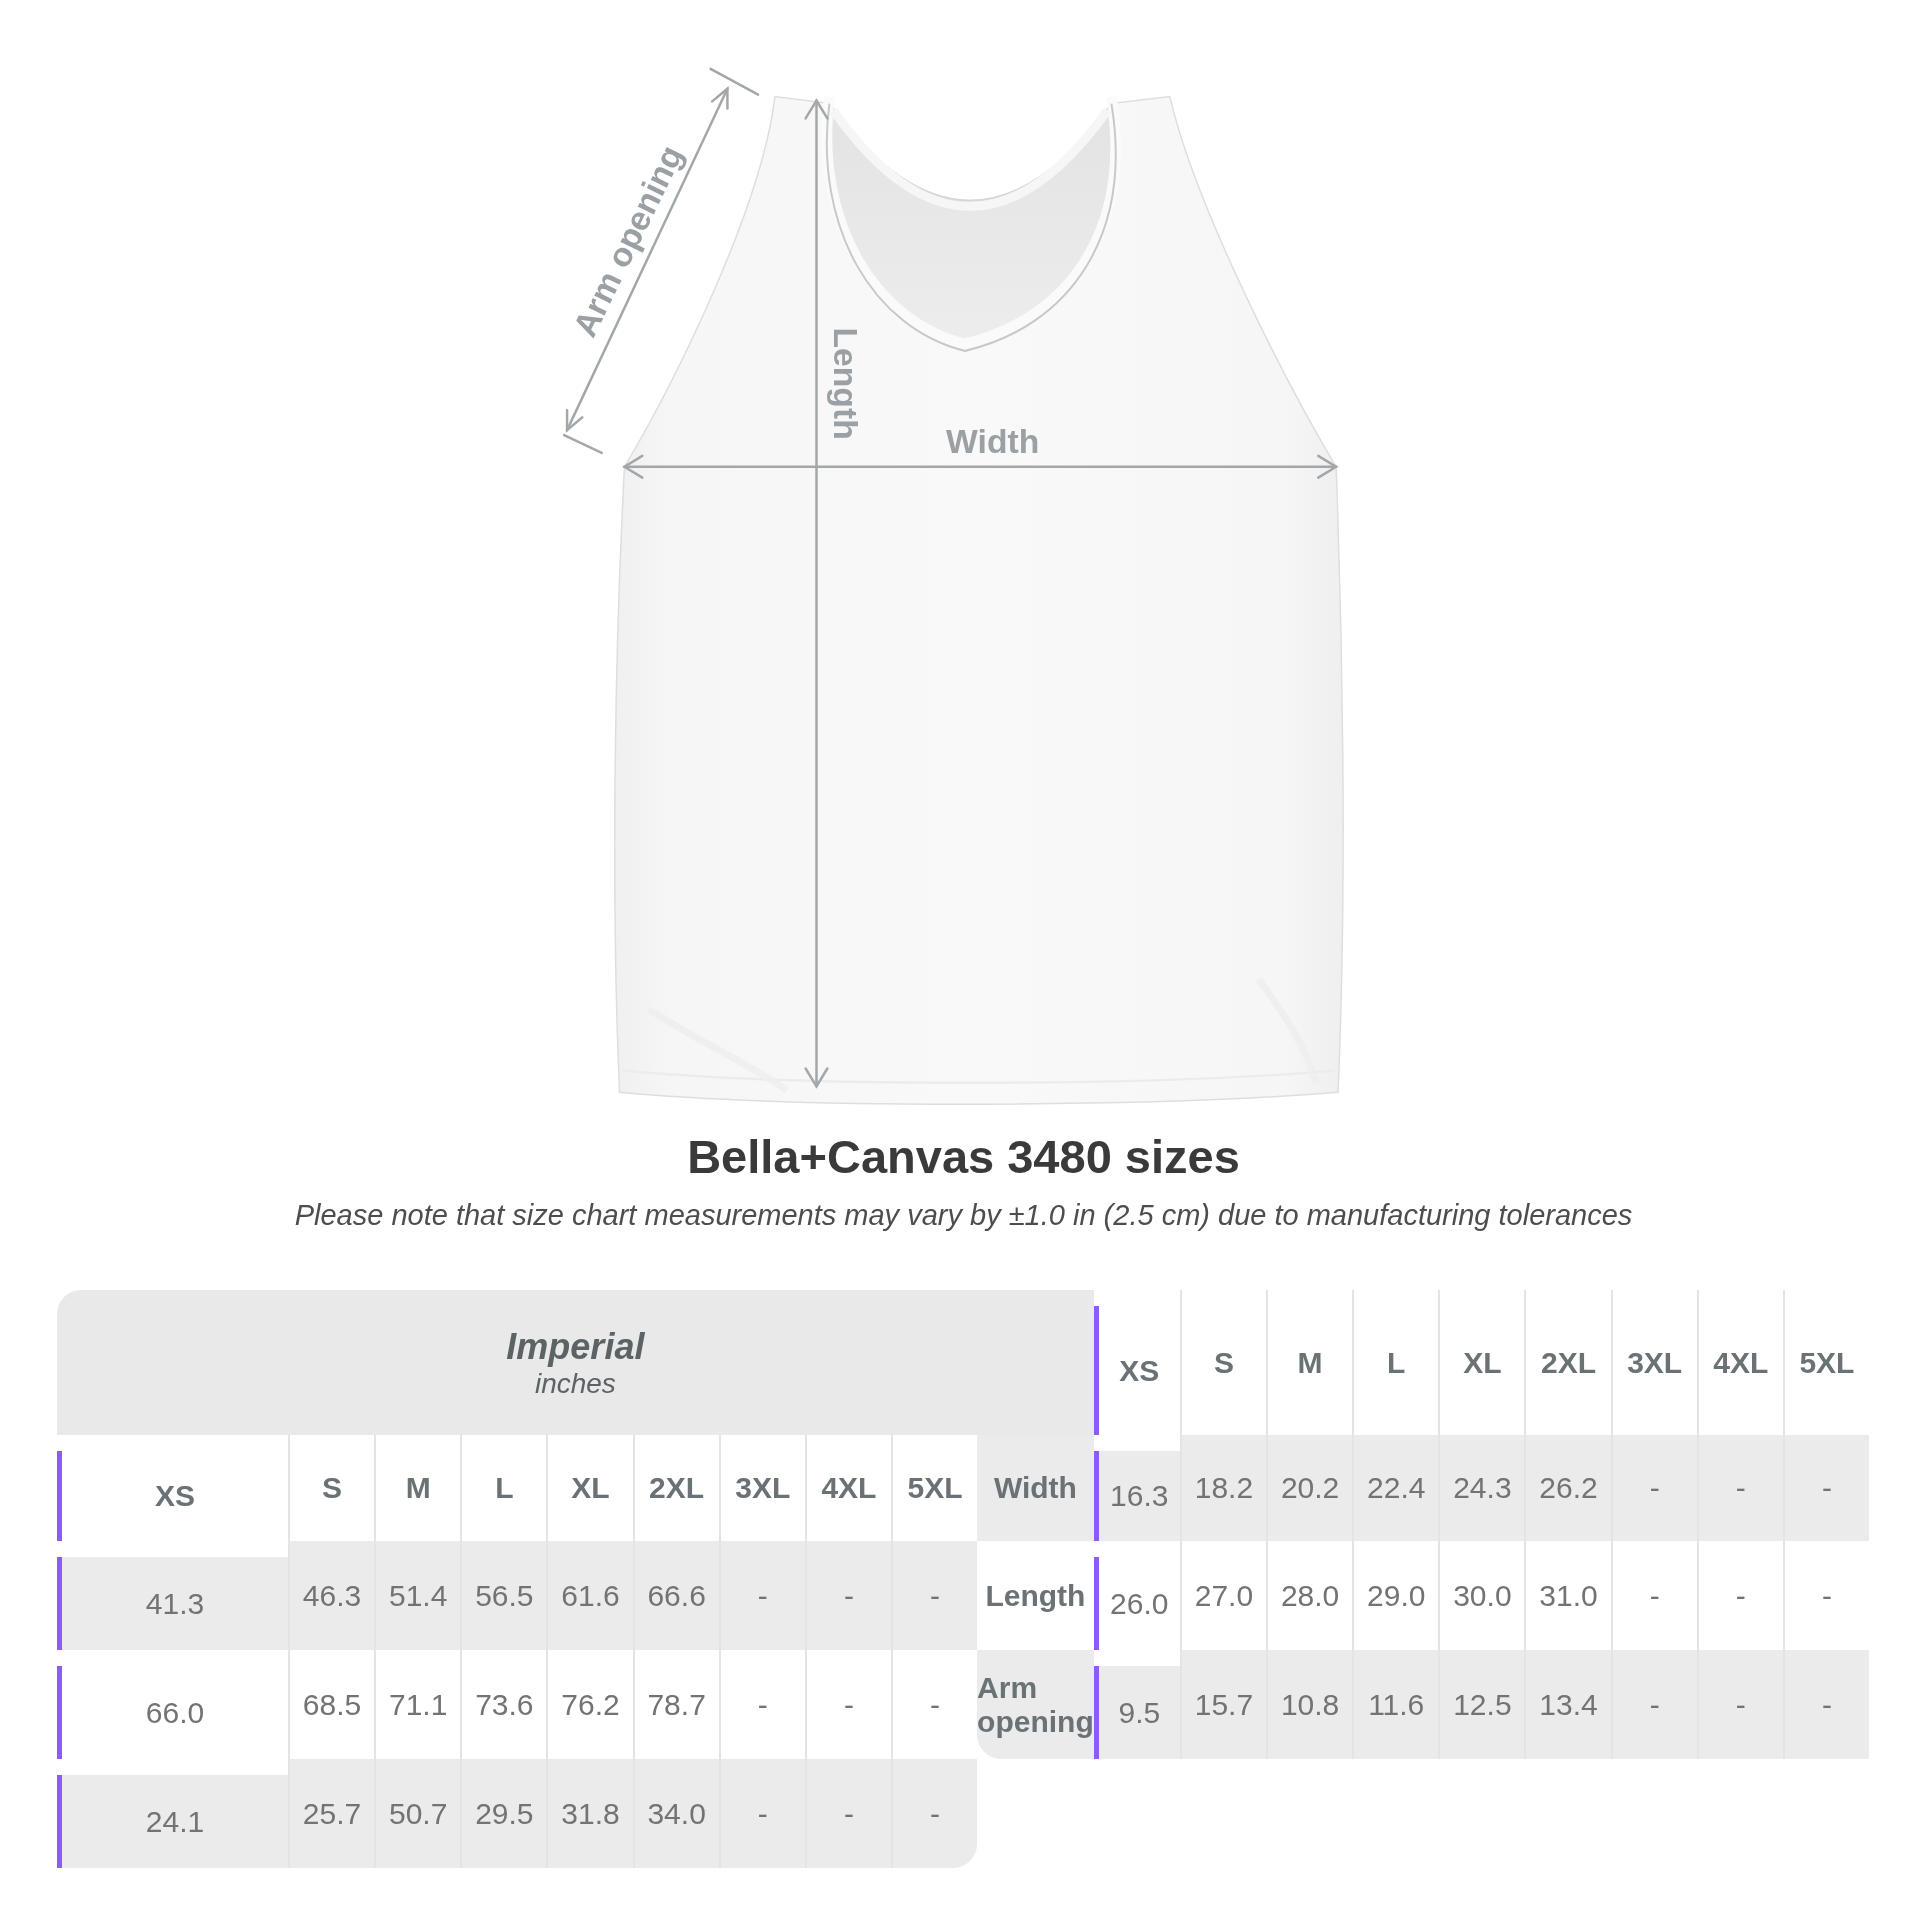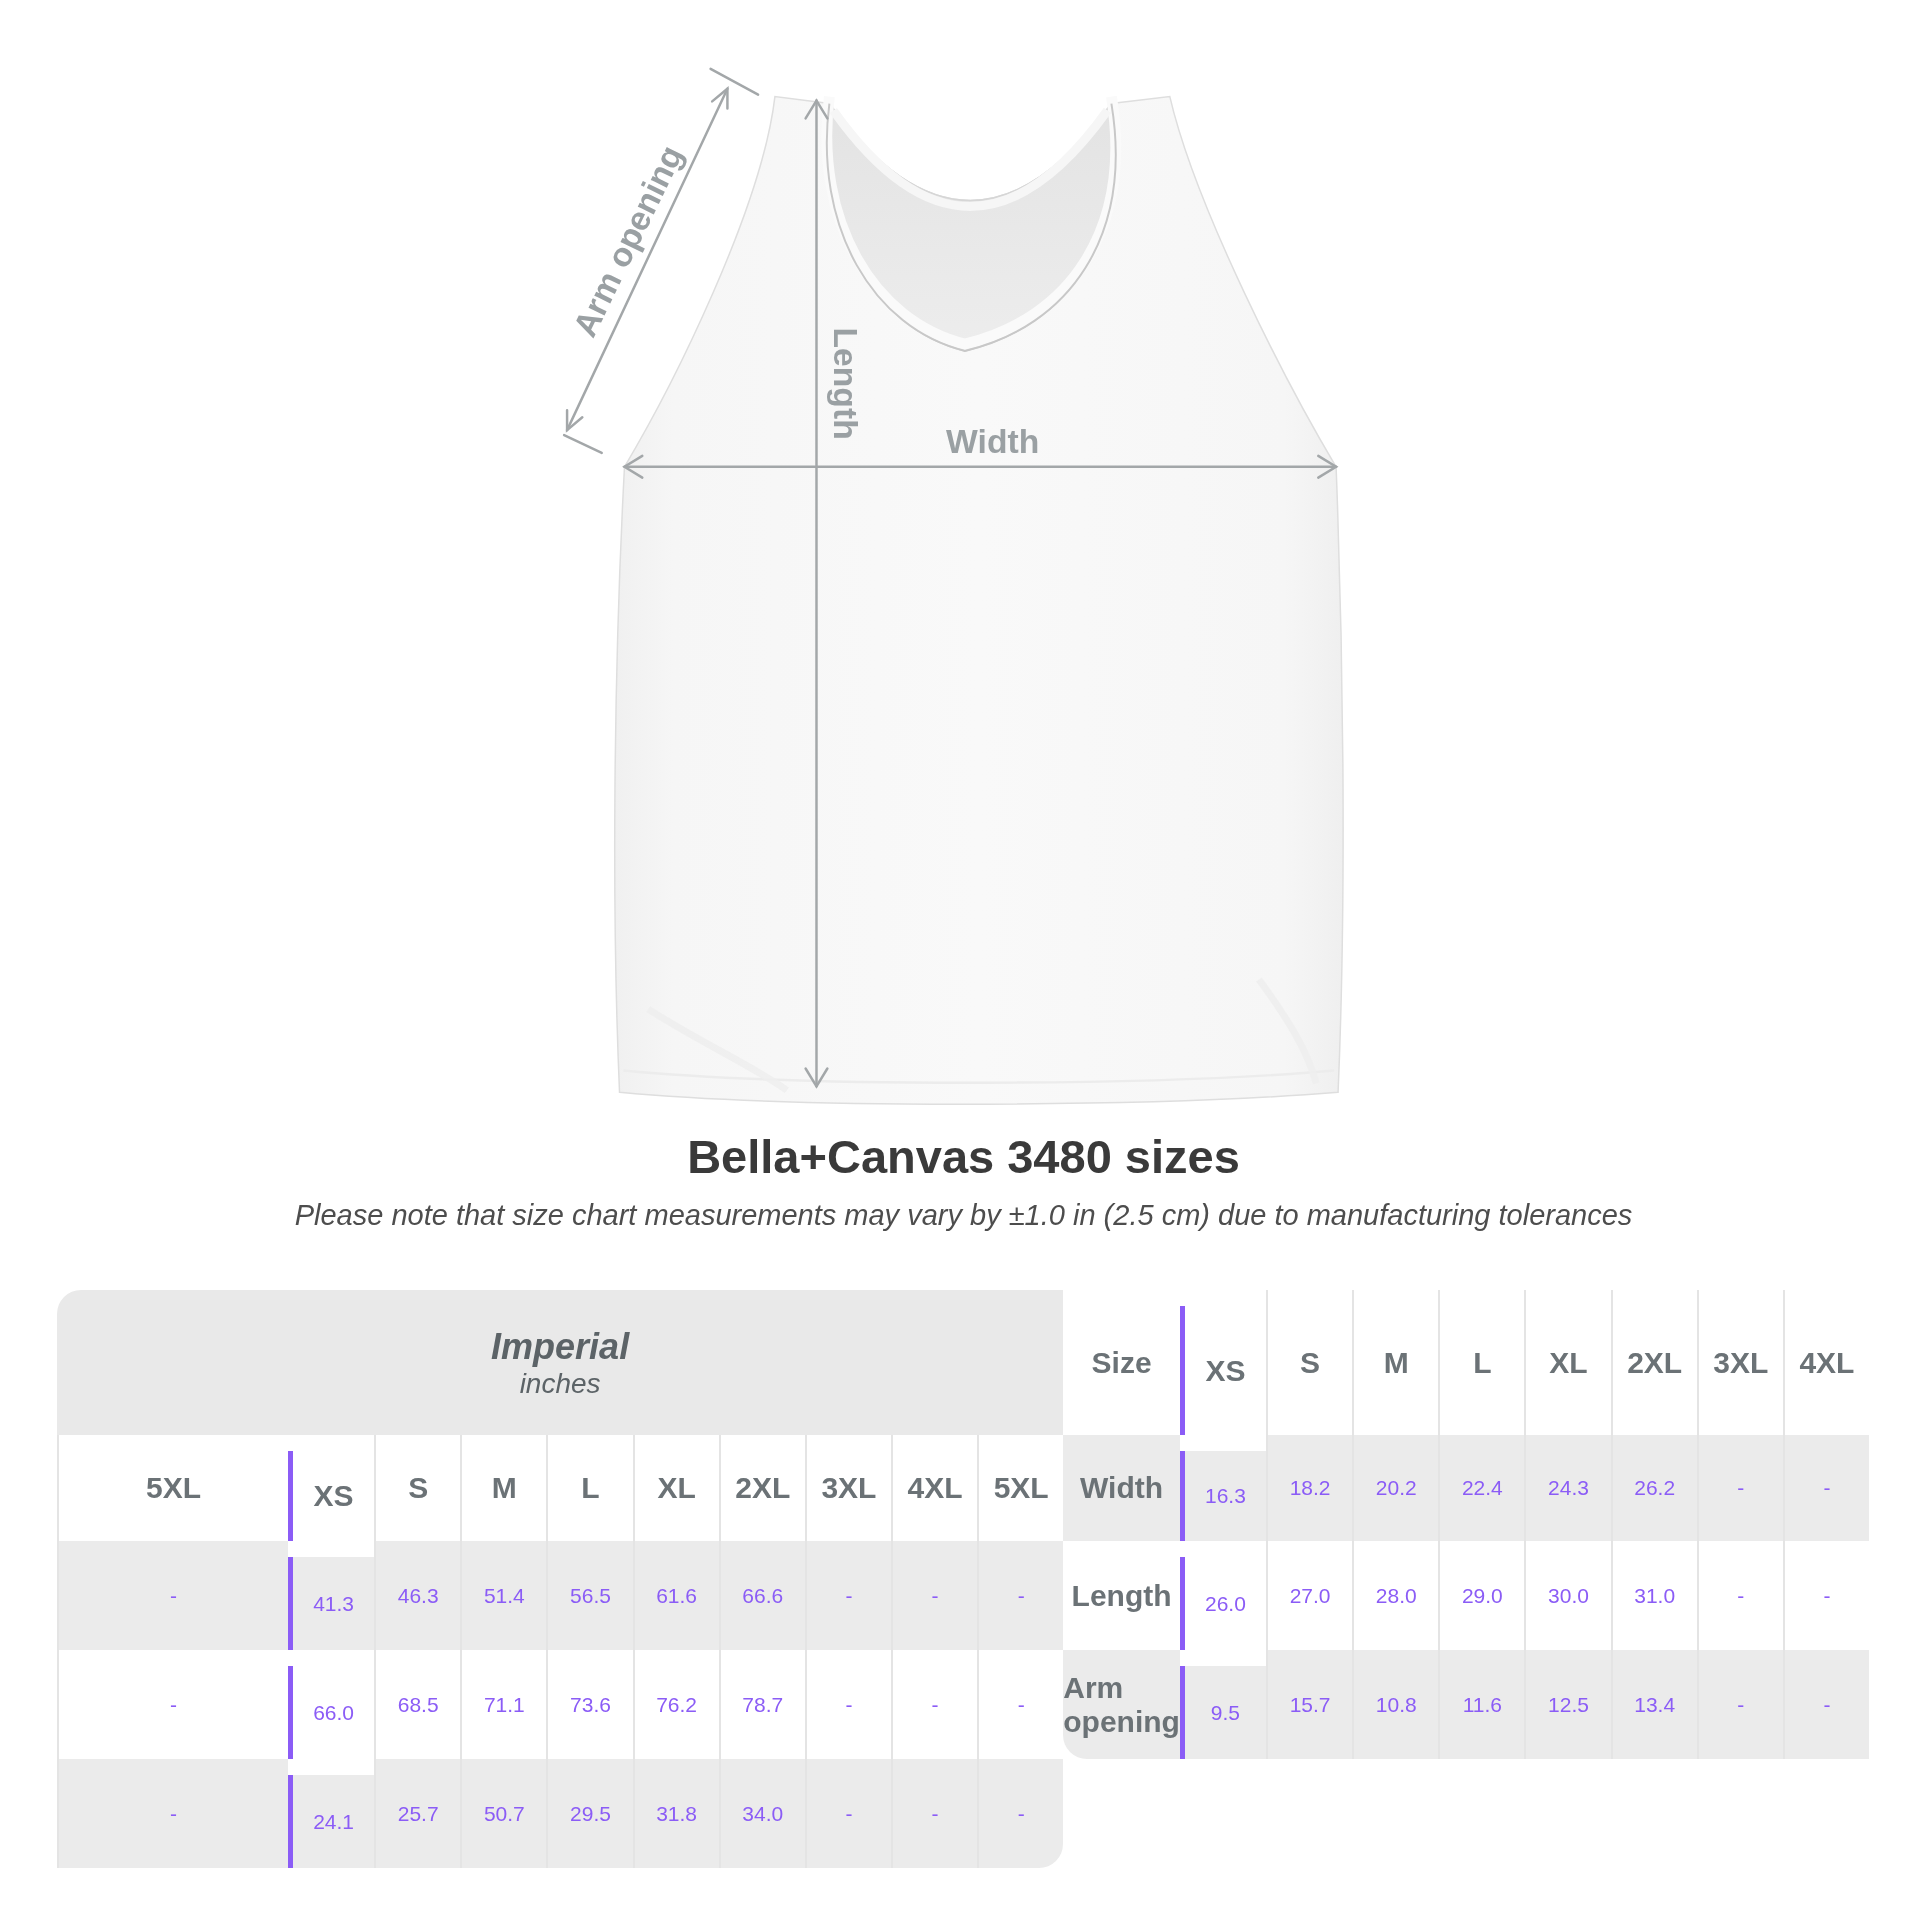--- a/index.html
+++ b/index.html
@@ -32,21 +32,21 @@
   .band{
     background:#e9e9e9;display:flex;flex-direction:column;
     align-items:center;justify-content:center;
   }
   .band.left{grid-area:1/1/2/11;border-top-left-radius:24px;}
   .band.right{grid-area:1/11/2/20;border-top-right-radius:24px;}
   .gname{font-size:36px;font-weight:700;font-style:italic;color:#5c6367;}
   .gunit{font-size:28px;font-style:italic;color:#5c6367;}
   .cell{display:flex;align-items:center;justify-content:center;}
   .head,.lbl{font-weight:700;color:#6b7276;font-size:30px;}
-  .num{font-size:21px;color:#8b5cf6;}
+  .num{font-size:30px;color:#737373;}
   .stripe{background:#ebebeb;}
   .csep{border-left:2px solid #e4e4e4;}
   .gsep{border-left:5px solid #8b5cf6;margin-top:16px;}
   .bl{border-bottom-left-radius:24px;}
   .br{border-bottom-right-radius:24px;}
 </style>
 </head>
 <body>
 
 <div class="diagram-wrap">
@@ -116,21 +116,20 @@
 
 <div class="page-title">Bella+Canvas 3480 sizes</div>
 <div class="page-subtitle">Please note that size chart measurements may vary by ±1.0 in (2.5 cm) due to manufacturing tolerances</div>
 
 <div id="size-table">
   <div class="band left">
     <div class="gname">Imperial</div>
     <div class="gunit">inches</div>
   </div>
 
-<div class="cell head corner">Size</div>
     <div class="cell head gsep">XS</div>
     <div class="cell head csep">S</div>
     <div class="cell head csep">M</div>
     <div class="cell head csep">L</div>
     <div class="cell head csep">XL</div>
     <div class="cell head csep">2XL</div>
     <div class="cell head csep">3XL</div>
     <div class="cell head csep">4XL</div>
     <div class="cell head csep">5XL</div>
     <div class="cell head gsep">XS</div>

